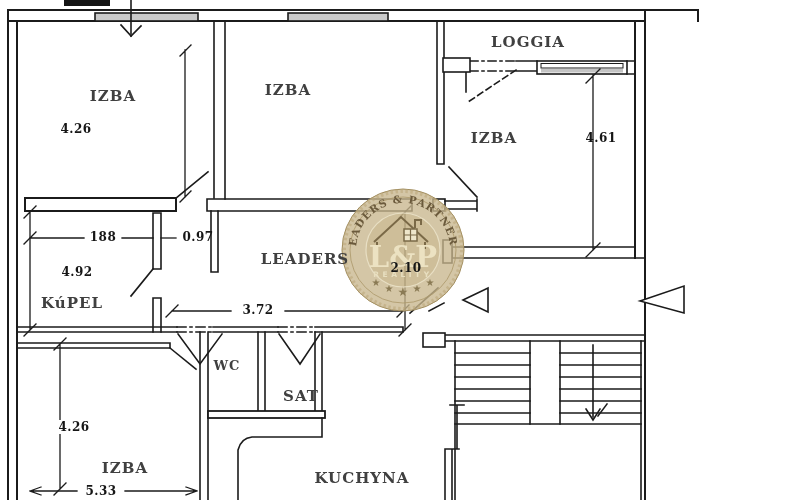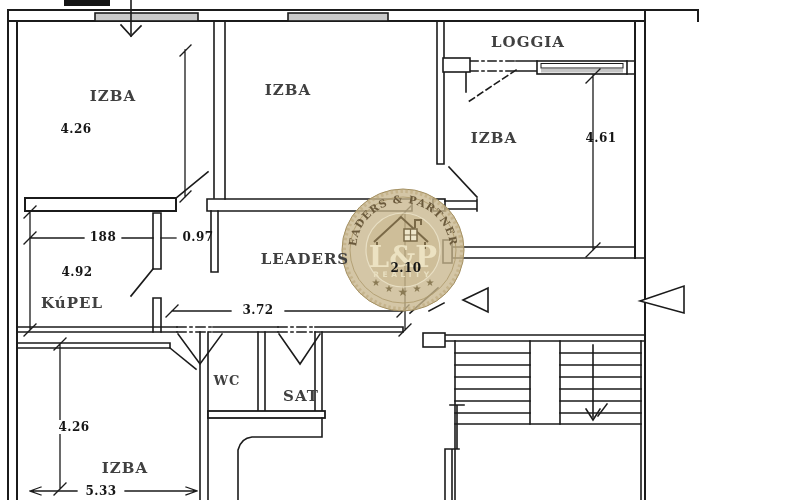--- a/index.html
+++ b/index.html
@@ -166,23 +166,24 @@
     </g>
   </g>
 </svg>
 
 <div class="lbl" style="left:113px;top:96px">IZBA</div>
 <div class="lbl" style="left:288px;top:90px">IZBA</div>
 <div class="lbl" style="left:528px;top:42px">LOGGIA</div>
 <div class="lbl" style="left:494px;top:138px">IZBA</div>
 <div class="lbl" style="left:72px;top:303px">KúPEL</div>
 <div class="lbl" style="left:305px;top:259px">LEADERS</div>
-<div class="lbl" style="left:227px;top:380px;font-size:13px">WC</div>
+<div class="lbl" style="left:227px;top:365px;font-size:13px">WC</div>
 <div class="lbl" style="left:301px;top:396px">SAT</div>
 <div class="lbl" style="left:125px;top:468px">IZBA</div>
+<div class="lbl" style="left:362px;top:478px">KUCHYNA</div>
 
 <div class="dim" style="left:76px;top:129px">4.26</div>
 <div class="dim clear" style="left:601px;top:138px">4.61</div>
 <div class="dim" style="left:103px;top:237px">188</div>
 <div class="dim clear" style="left:198px;top:237px">0.97</div>
 <div class="dim" style="left:77px;top:272px">4.92</div>
 <div class="dim clear" style="left:406px;top:268px">2.10</div>
 <div class="dim" style="left:258px;top:310px">3.72</div>
 <div class="dim" style="left:74px;top:427px">4.26</div>
 <div class="dim" style="left:101px;top:491px">5.33</div>

